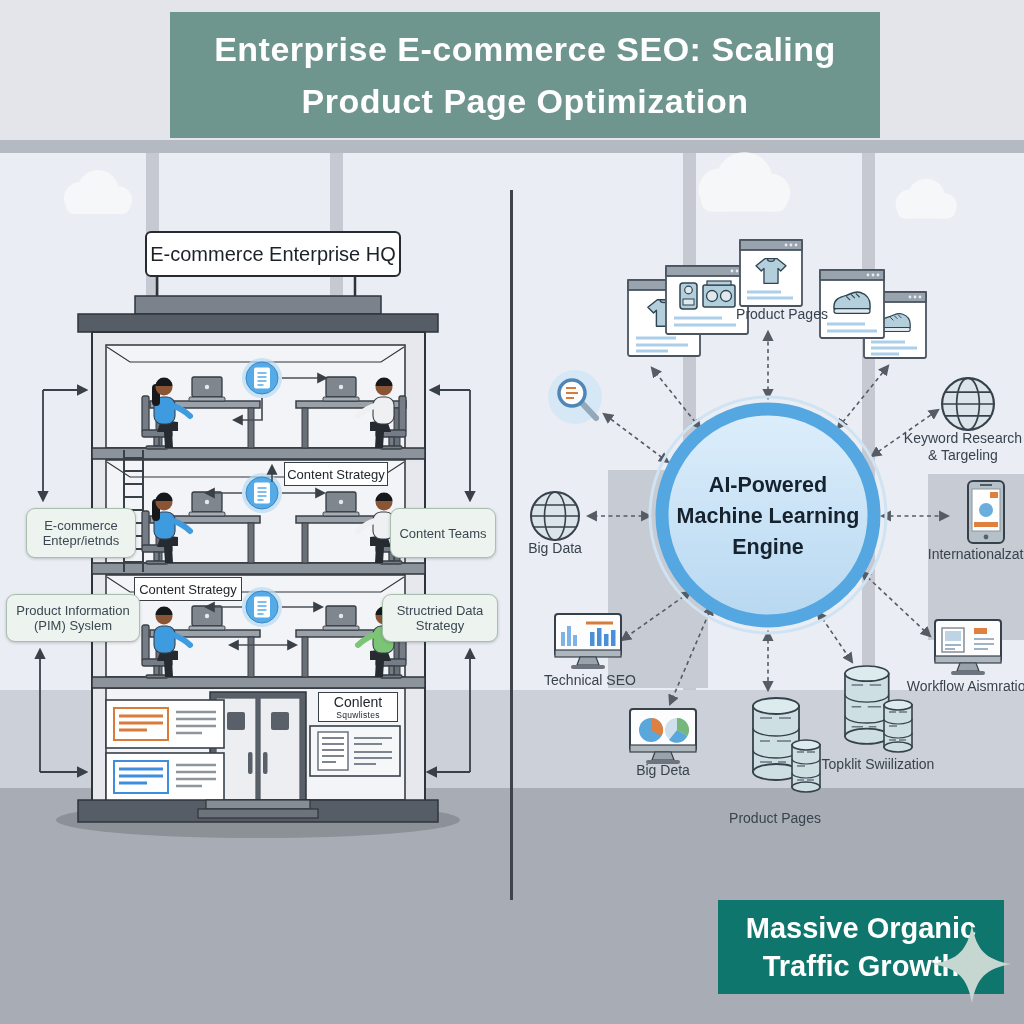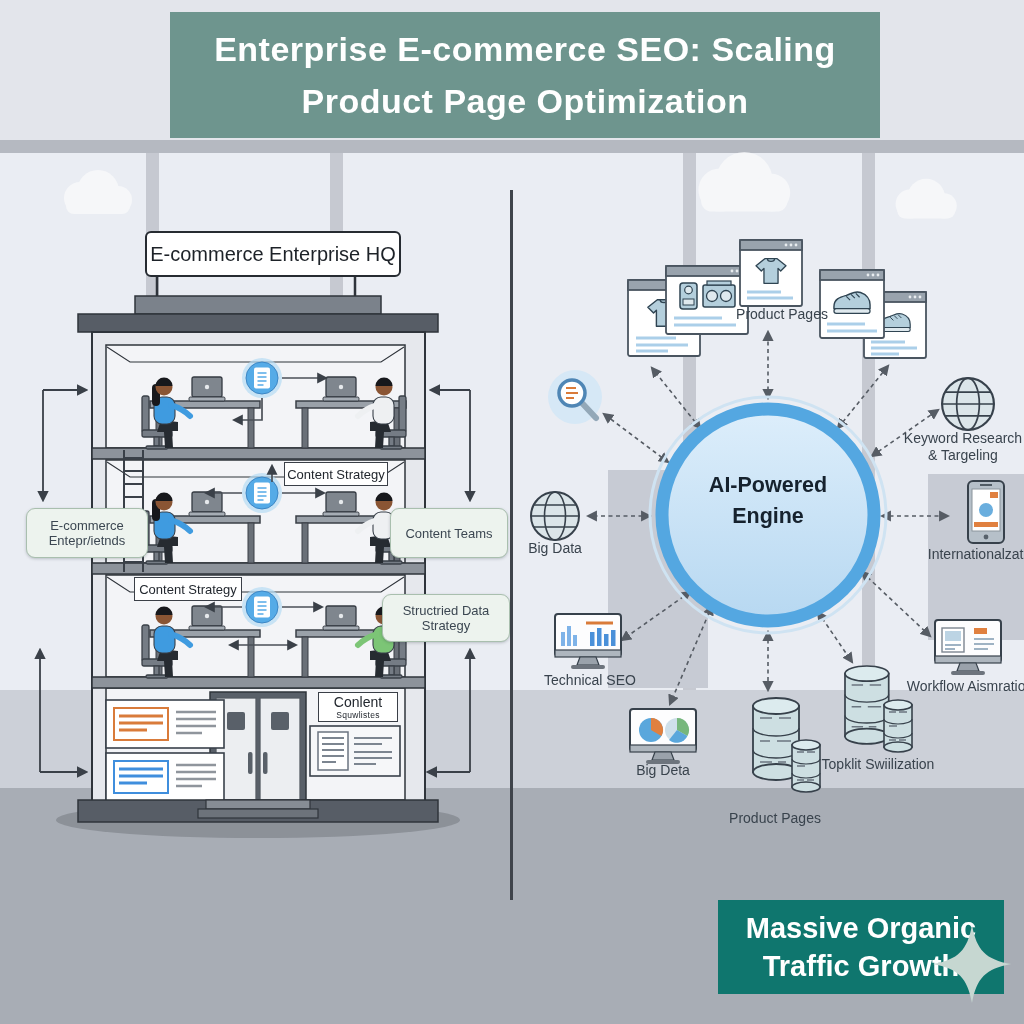--- a/index.html
+++ b/index.html
@@ -27,21 +27,21 @@
     border-radius:6px;display:flex;align-items:center;justify-content:center;
     font-size:20px;color:#1d2228;}
   .floor-label{background:#fff;border:1.5px solid #3a3f47;font-size:13px;color:#22272e;
     display:flex;align-items:center;justify-content:center;height:22px;}
   .ground-sign{left:318px;top:692px;width:78px;background:#fff;border:1.5px solid #3a3f47;
     text-align:center;color:#22272e;padding:1px 0;}
   .ground-sign .l1{font-size:14px;}
   .ground-sign .l2{font-size:8.5px;letter-spacing:.3px;}
   .side-label{background:#edf3ee;border:1px solid #a9bfae;border-radius:9px;
     box-shadow:0 1px 3px rgba(40,50,60,.25);font-size:13px;color:#3c4752;
-    display:flex;align-items:center;justify-content:center;text-align:center;padding:4px 9px;}
+    display:flex;align-items:center;justify-content:center;text-align:center;padding:4px 3px;}
   .sat-label{font-size:14px;color:#39434d;text-align:center;line-height:17px;}
   .nowrap{white-space:nowrap;}
   .hub-text{left:660px;top:470px;width:216px;text-align:center;font-size:21.5px;
     line-height:31px;color:#16222e;font-weight:700;}
   .art{left:0;top:0;}
 </style>
 </head>
 <body>
 
 <div class="canvas">
@@ -415,25 +415,27 @@
 
   <div class="abs floor-label" style="left:284px;top:462px;width:102px">Content Strategy</div>
   <div class="abs floor-label" style="left:134px;top:577px;width:106px">Content Strategy</div>
 
   <div class="abs ground-sign">
     <div class="l1">Conlent</div>
     <div class="l2">Squwlistes</div>
   </div>
 
   <div class="abs side-label" style="left:26px;top:508px;width:102px;min-height:40px">E-commerce Entepr/ietnds</div>
+  <div class="abs side-label" style="left:6px;top:594px;width:126px;min-height:38px">Product Information (PIM) Syslem</div>
   <div class="abs side-label" style="left:390px;top:508px;width:98px;min-height:40px">Content Teams</div>
   <div class="abs side-label" style="left:382px;top:594px;width:108px;min-height:38px">Structried Data Strategy</div>
 
   <div class="abs hub-text">
     <div>AI-Powered</div>
+    <div>Machine Learning</div>
     <div>Engine</div>
   </div>
 
   <div class="abs sat-label" style="left:702px;top:306px;width:160px">Product Pages</div>
   <div class="abs sat-label" style="left:505px;top:540px;width:100px">Big Data</div>
   <div class="abs sat-label" style="left:518px;top:672px;width:144px">Technical SEO</div>
   <div class="abs sat-label" style="left:603px;top:762px;width:120px">Big Deta</div>
   <div class="abs sat-label" style="left:703px;top:810px;width:144px">Product Pages</div>
   <div class="abs sat-label nowrap" style="left:794px;top:756px;width:168px">Topklit Swiilization</div>
   <div class="abs sat-label" style="left:902px;top:430px;width:122px">Keyword Research &amp; Targeling</div>

